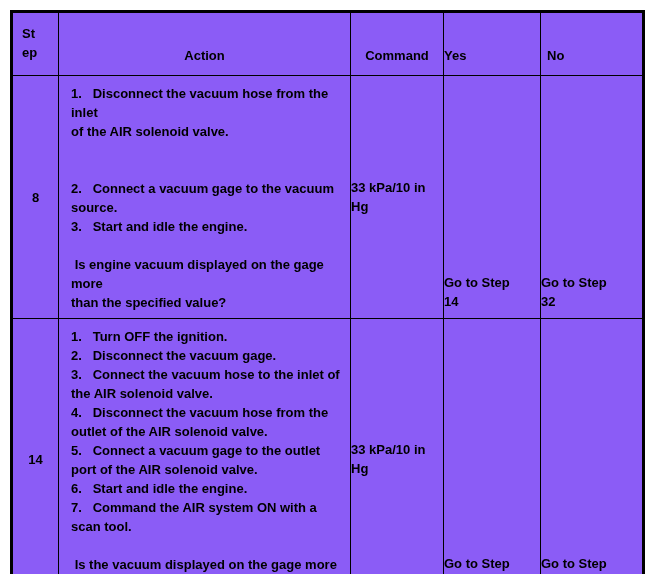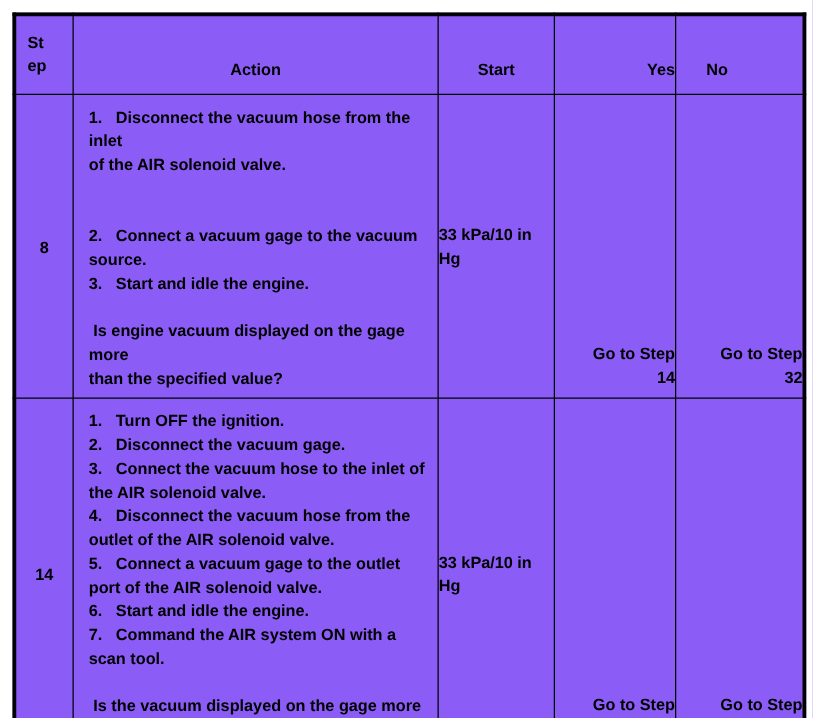--- a/index.html
+++ b/index.html
@@ -35,59 +35,59 @@
   tr.step-row-14 { height: 280px; }
 
   thead th {
     font-weight: bold;
     vertical-align: bottom;
     padding-bottom: 10px;
   }
   th.h-step   { text-align: left; padding-left: 9px; padding-bottom: 13px; }
   th.h-action { }
   th.h-values { text-align: center; }
-  th.h-yes    { text-align: right; }
-  th.h-no     { text-align: left; padding-left: 24px; }
+  th.h-yes    { text-align: left; }
+  th.h-no     { text-align: left; padding-left: 6px; }
 
   td.c-step {
     text-align: center;
     vertical-align: middle;
   }
   td.c-action {
     vertical-align: top;
     text-align: left;
     padding: 8px 8px 6px 12px;
   }
   td.c-values {
     text-align: left;
     vertical-align: middle;
   }
   td.c-yes, td.c-no {
-    text-align: right;
+    text-align: left;
     vertical-align: bottom;
     padding-bottom: 7px;
   }
 </style>
 </head>
 <body>
 
 <table class="diag">
   <colgroup>
     <col style="width:47px">
     <col style="width:292px">
     <col style="width:93px">
     <col style="width:97px">
     <col style="width:103px">
   </colgroup>
   <thead>
     <tr class="header-row">
       <th class="h-step">St
 ep</th>
       <th class="h-action">Action</th>
-      <th class="h-values">Start</th>
+      <th class="h-values">Command</th>
       <th class="h-yes">Yes</th>
       <th class="h-no">No</th>
     </tr>
   </thead>
   <tbody>
     <tr class="step-row-13">
       <td class="c-step">8</td>
       <td class="c-action">1.   Disconnect the vacuum hose from the inlet
 of the AIR solenoid valve.
 

